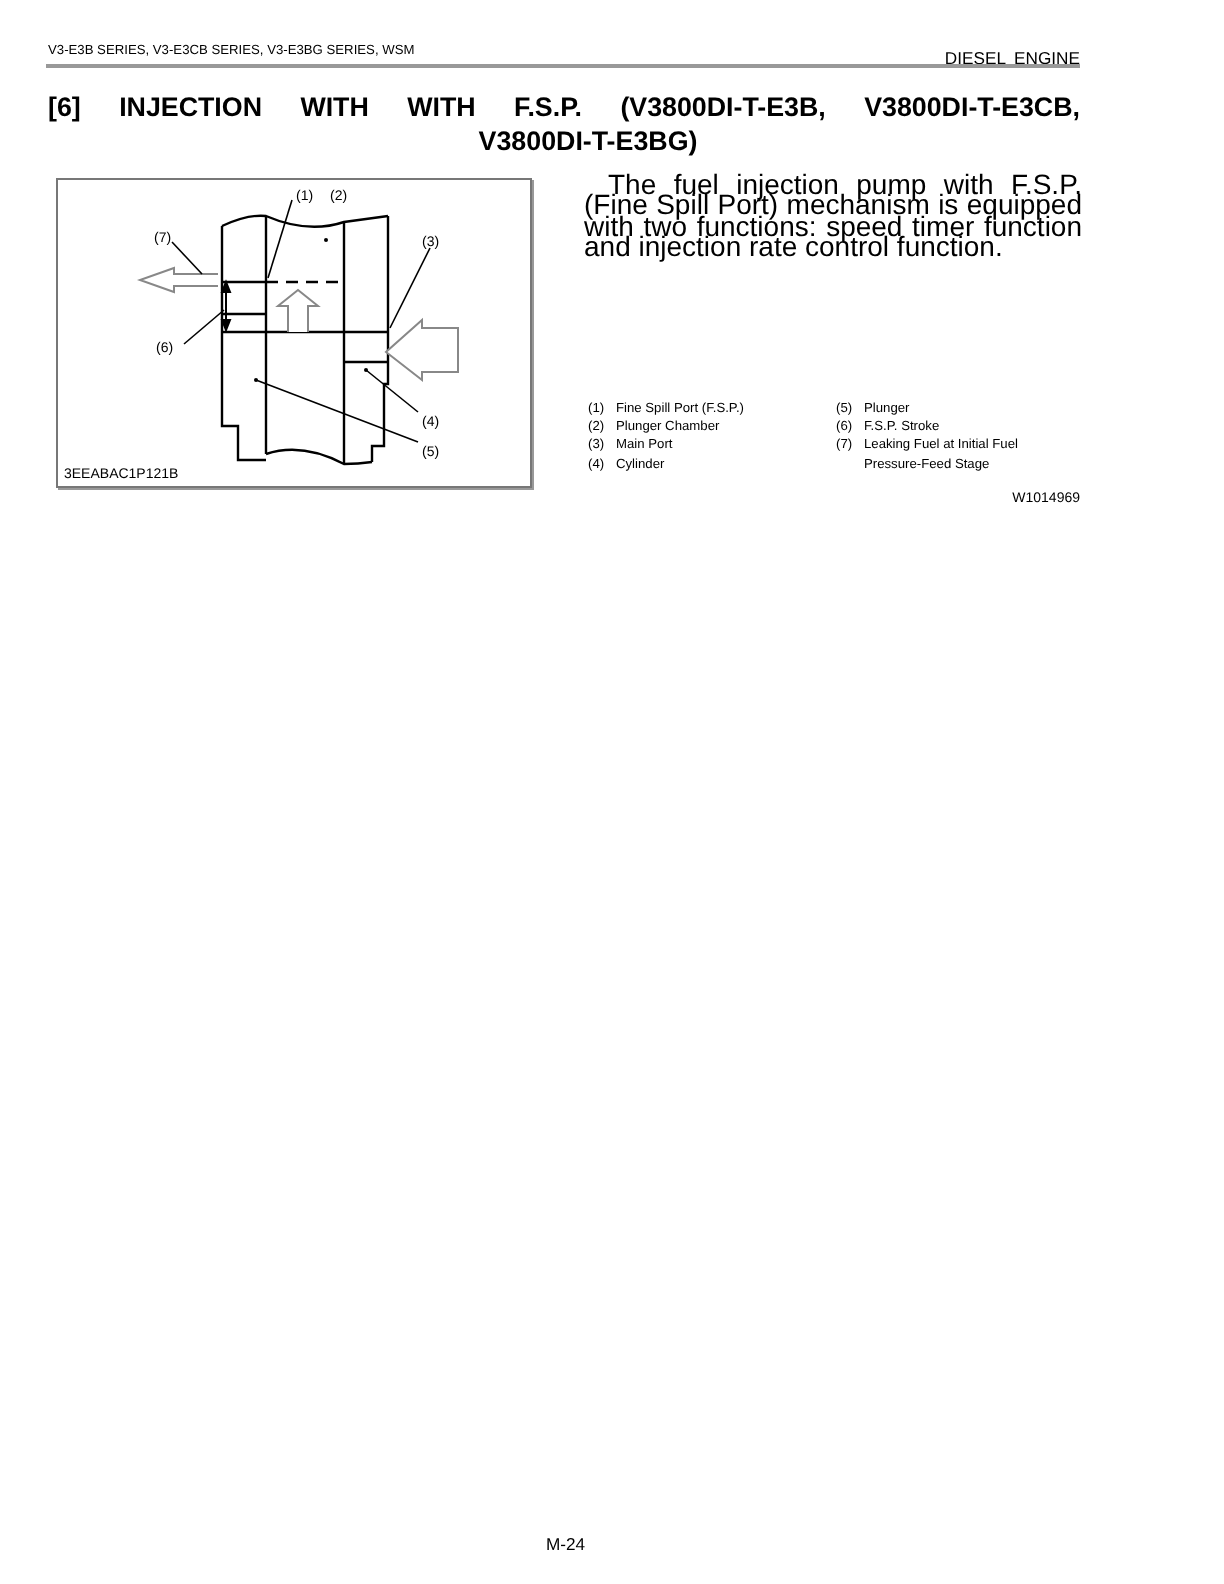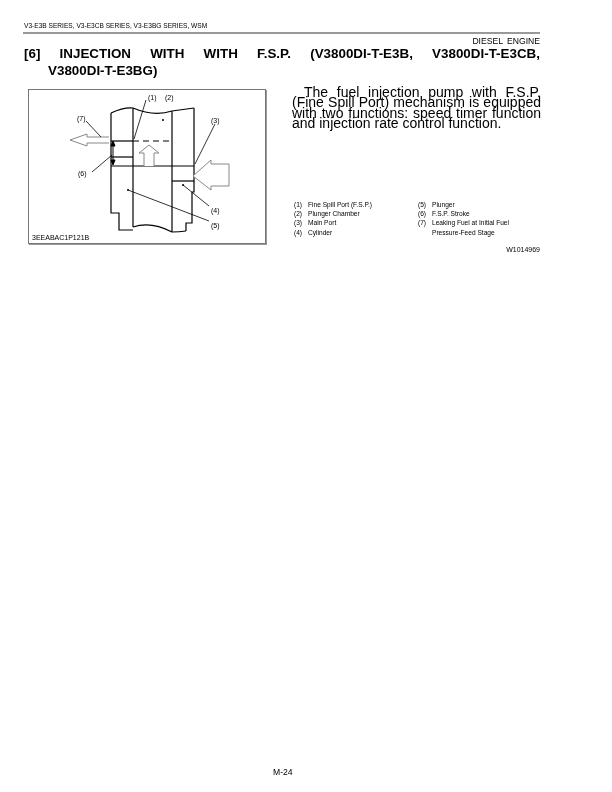--- a/index.html
+++ b/index.html
@@ -1,24 +1,24 @@
 <!DOCTYPE html>
 <html><head>
 <meta charset="utf-8">
 <style>
   html, body { margin: 0; padding: 0; background: #ffffff; }
   body { width: 612px; height: 792px; position: relative; overflow: hidden;
          font-family: "Liberation Sans", sans-serif; color: #000; }
   .hdr-left { position: absolute; left: 24px; top: 22px; font-size: 6.6px; letter-spacing: 0; }
-  .hdr-right { position: absolute; right: 72px; top: 36px; font-size: 8.6px; word-spacing: 2px; }
+  .hdr-right { position: absolute; right: 72px; top: 24px; font-size: 8.6px; word-spacing: 2px; }
   .hdr-rule { position: absolute; left: 23px; top: 32px; width: 517px; height: 2px; background: #999; }
   .title { position: absolute; left: 24px; top: 45px; width: 516px; font-size: 13.4px;
            font-weight: bold; line-height: 17px; }
   .title .row1 { display: flex; justify-content: space-between; }
-  .title .row2 { padding-left: 24px; }
+  .title .row2 { padding-left: 24px; text-align: center; }
   .figure { position: absolute; left: 28px; top: 89px; width: 238px; height: 155px;
             border: 1px solid #777; box-sizing: border-box; box-shadow: 1px 1px 0 #999; }
   .figure svg { position: absolute; left: 0; top: 0; }
   .fig-code { position: absolute; left: 3px; bottom: 2px; font-size: 7px; }
   .body-text { position: absolute; left: 292px; top: 87px; width: 249px; font-size: 14px;
                line-height: 10.4px; text-align: justify; }
   .body-text p { margin: 0; text-indent: 12px; }
   .legend { position: absolute; left: 294px; top: 200px; font-size: 6.6px; line-height: 9.2px; }
   .legend .col { position: absolute; top: 0; white-space: nowrap; }
   .legend .col1 { left: 0; }

